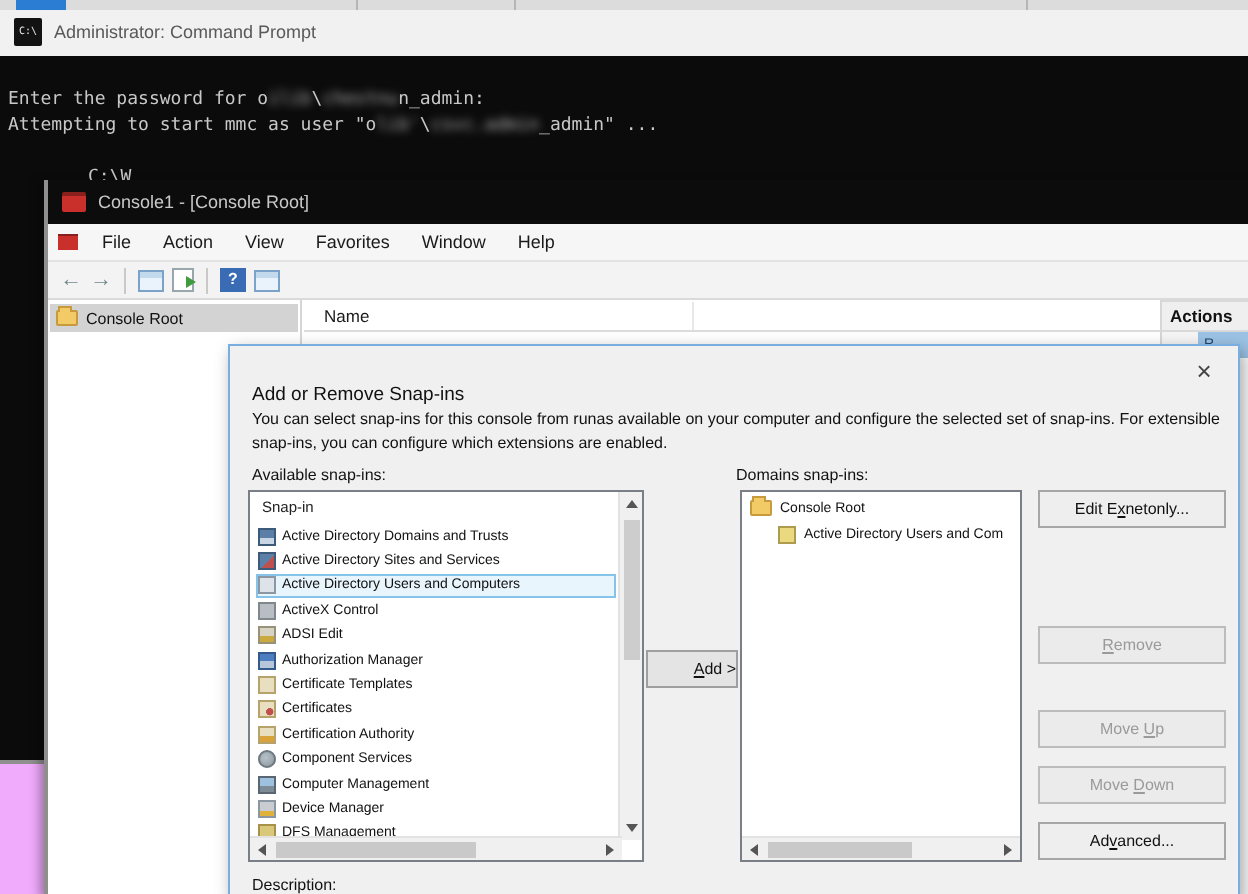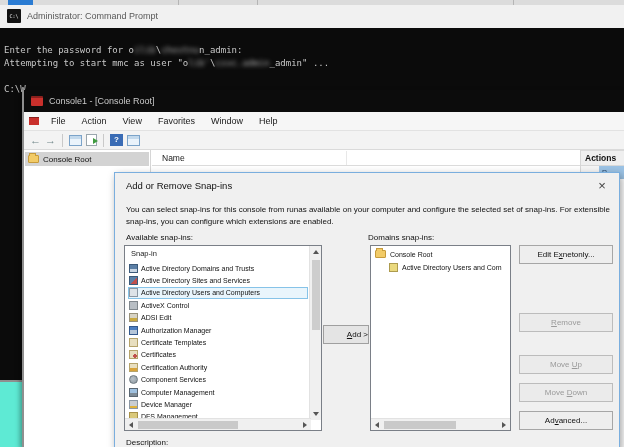--- a/index.html
+++ b/index.html
@@ -1,19 +1,19 @@
 <!DOCTYPE html>
 <html><head>
 <meta charset="utf-8">
 <style>
   * { margin:0; padding:0; box-sizing:border-box; }
   html,body { background:#888; }
   #screen {
     position:relative; width:624px; height:447px; overflow:hidden;
-    background:#5eead4; font-family:"Liberation Sans", sans-serif;text-decoration:underline;
+    background:#f0abfc; font-family:"Liberation Sans", sans-serif;text-decoration:underline;
     -webkit-font-smoothing:antialiased;
   }
   
   .top-strip { position:absolute; left:0; top:0; width:624px; height:5px; background:#dcdcdc; }
   .top-strip .accent { position:absolute; left:8px; top:0; width:25px; height:5px; background:#2b7cd3; }
   .top-strip .sep { position:absolute; top:0; width:1px; height:5px; background:#b5b5b5; }
   
   .cmd-titlebar { position:absolute; left:0; top:5px; width:624px; height:23px; background:#f1f1f1; }
   .cmd-icon { position:absolute; left:7px; top:4px; width:14px; height:14px; background:#121212; border-radius:1px;
               color:#e8e8e8; font-size:5px; line-height:14px; text-align:center; font-family:"DejaVu Sans Mono", monospace; }
@@ -61,21 +61,21 @@
   .actions-pane { position:absolute; left:556px; top:60px; width:46px; height:297px; background:#fff; border-left:1px solid #d6d6d6; }
   .act-header { height:16px; background:#efefef; border:1px solid #d9d9d9; border-left:none; border-right:none;
                 font-size:8.5px; font-weight:bold; color:#111; line-height:15px; padding-left:4px; }
   .act-row { position:relative; height:13px; background:#f5f5f5; }
   .act-row .blue { position:absolute; right:0; top:0; width:27px; height:13px; background:#9cc3e5;
                    font-size:7px; color:#23456b; line-height:13px; padding-left:3px; }
   
   .dialog { position:absolute; left:114px; top:172px; width:506px; height:278px; background:#f0f0f0;
             border:1px solid #7aaede; box-shadow:2px 3px 8px rgba(0,0,0,.35); }
   .dlg-titlebar { position:absolute; left:0; top:0; width:100%; height:26px; }
-  .dlg-title { position:absolute; left:11px; top:0; line-height:26px; font-size:9.5px; color:#111; }
+  .dlg-title { position:absolute; left:11px; top:12px; line-height:26px; font-size:9.5px; color:#111; }
   .dlg-close { position:absolute; right:8px; top:5px; width:18px; height:16px; text-align:center;
                font-size:13px; line-height:15px; color:#444; cursor:default; }
   .dlg-intro { position:absolute; left:11px; top:31px; width:488px; font-size:8px; line-height:11.5px; color:#111; }
   .dlg-label { position:absolute; font-size:8px; color:#111; }
   .listbox { position:absolute; background:#fff; border:1px solid #7a7f87; overflow:hidden; }
   .list-av { left:9px; top:72px; width:198px; height:186px; }
   .snap-header { position:absolute; left:6px; top:3px; font-size:7.5px; color:#222; }
   .snap-items { position:absolute; left:3px; top:16px; width:180px; }
   .snap-row { height:12.4px; display:flex; align-items:center; gap:3px; padding-left:1px; }
   .snap-row span.lbl { font-size:7px; color:#111; white-space:nowrap; }
@@ -130,21 +130,21 @@
     <div class="sep" style="left:513px;"></div>
   </div>
 
   <div class="cmd-titlebar">
     <div class="cmd-icon">C:\</div>
     <div class="cmd-title">Administrator: Command Prompt</div>
   </div>
   <div class="cmd-body">
     <div class="cmd-line" style="top:17px;"><span>Enter the password for o</span><span class="redact">ilib</span><span>\</span><span class="redact">chestnu</span><span>n_admin:</span></div>
     <div class="cmd-line" style="top:30px;"><span>Attempting to start mmc as user "o</span><span class="redact">lib'</span><span>\</span><span class="redact">csvc.admin</span><span>_admin" ...</span></div>
-    <div class="cmd-line" style="top:56px;"><span>C:\W</span></div>
+    <div class="cmd-line" style="top:56px;margin-left:40px;"><span>C:\W</span></div>
   </div>
 
   <div class="console-win">
     <div class="mmc-titlebar">
       <div class="mmc-icon"></div>
       <div class="mmc-title">Console1 - [Console Root]</div>
     </div>
     <div class="mmc-menu">
       <div class="mini-icon"></div>
       <div class="menu-item">File</div>

